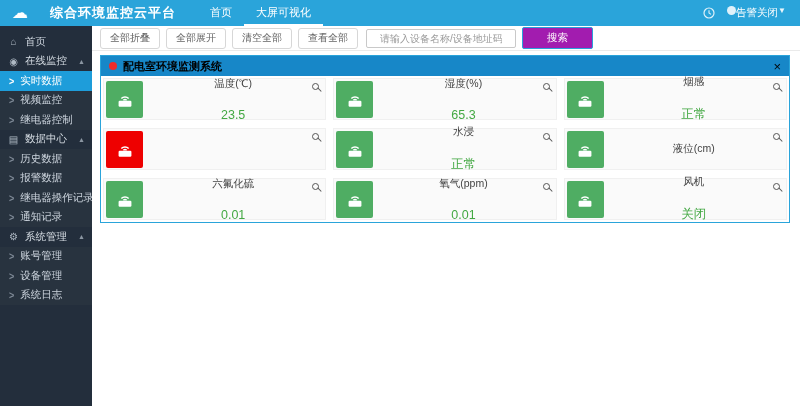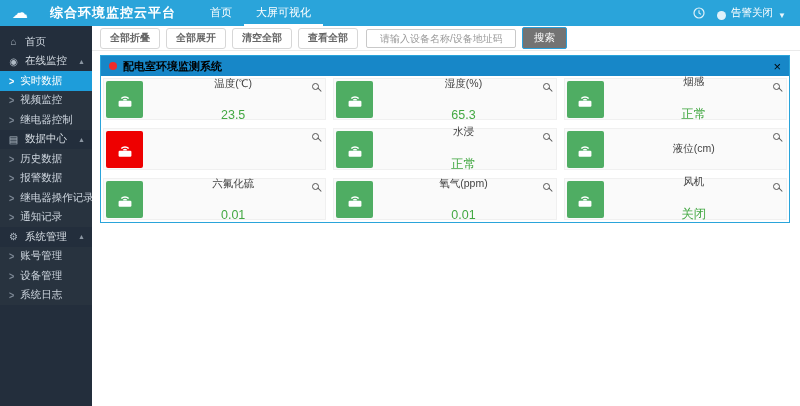--- a/index.html
+++ b/index.html
@@ -9,47 +9,47 @@
   
   .header { position:absolute; top:0; left:0; width:800px; height:26px;
             background:#2AA4DA; display:flex; align-items:center; color:#fff; }
   .logo-icon { font-size:16px; line-height:26px; padding:0 6px 0 12px; }
   .app-title { font-size:13px; font-weight:bold; letter-spacing:1px;padding-left:16px; }
   .top-nav { display:flex; height:26px; margin-left:22px; }
   .top-nav-item { font-size:11px; line-height:24px; padding:0 12px; height:26px; cursor:pointer; }
   .top-nav-item.active { border-bottom:2px solid #fff; }
   .header-right { margin-left:auto; display:flex; align-items:center; gap:12px; padding-right:14px; }
   .clock-icon svg { display:block; }
-  .alarm-cluster { display:flex; align-items:flex-end; gap:5px; font-size:10.5px; cursor:pointer; }
+  .alarm-cluster { display:flex; align-items:flex-start; font-size:10.5px; cursor:pointer; }
   .alarm-dot { width:9px; height:9px; border-radius:50%; background:#fff; opacity:.85; display:inline-block; }
   .caret-down { font-size:8px; opacity:.9; }
 
   
   .sidebar { position:absolute; top:26px; left:0; width:92px; bottom:0; background:#232E3C; padding-top:6px; }
   .side-item { height:19.5px; display:flex; align-items:center; padding:0 7px;
                font-size:10.5px; color:#CPD; color:#CBD3DC; cursor:pointer; white-space:nowrap; }
   .side-item .mi { width:13px; font-size:10px; margin-right:5px; text-align:center; color:#AEB9C4; }
   .side-item .chev { font-size:9px; font-weight:bold; color:#7E8996; margin:0 6px 0 2px; transform:scaleY(1.2); }
   .side-item .caret-up { margin-left:auto; font-size:7px; color:#8B96A2; }
   .side-item.group { color:#D6DDE4; }
   .side-item.sub { background:#28333F; }
   .side-item.active { background:#1E9DDA; color:#fff; }
   .side-item.active .chev { color:#fff; }
 
   
   .main { position:absolute; top:26px; left:92px; right:0; bottom:0; background:#fff; }
   .toolbar { height:25px; display:flex; align-items:center; gap:6px; padding:0 8px;
              border-bottom:1px solid #EAEAEA; background:#fff; }
   .tb-btn { font-size:10px; color:#666; background:#fff; border:1px solid #D7D7D7; border-radius:3px;
-            padding:2.5px 9px; cursor:pointer; font-family:inherit;font-weight:bold; }
+            padding:2.5px 9px; cursor:pointer; font-family:inherit; }
   .search-input { width:150px; height:19px; border:1px solid #C9C9C9; border-radius:2px;
                   font-size:10px; padding:0 13px; color:#333; font-family:inherit; margin-left:2px; }
   .search-input::placeholder { color:#9B9B9B; }
-  .search-btn { background:#737373; color:#fff; border:1px solid #2AA0DB; border-radius:2px;
-                font-size:10.5px; padding:3px 11px; cursor:pointer; font-family:Liberation Mono, monospace; }
+  .search-btn { background:#a21caf; color:#fff; border:1px solid #2AA0DB; border-radius:2px;
+                font-size:10.5px; padding:3px 24px; cursor:pointer; font-family:Liberation Mono, monospace; }
 
   
   .panel { margin:4px 10px 0 8px; border:1px solid #2AA4DA; background:#fff; }
   .panel-header { height:20px; background:#1787C8; display:flex; align-items:center; padding:0 8px; color:#000000; }
   .status-dot { width:8px; height:8px; border-radius:50%; background:#F02B2B; margin-right:6px; }
   .panel-title { font-size:11px; font-weight:bold; }
   .panel-close { margin-left:auto; font-size:13px; line-height:1; cursor:pointer; opacity:.95; }
 
   .cards { display:grid; grid-template-columns:1fr 1fr 1fr; gap:8px 7px; padding:2px; }
   .card { height:42px; background:#FAFAFA; border:1px solid #F0F0F0; position:relative;

